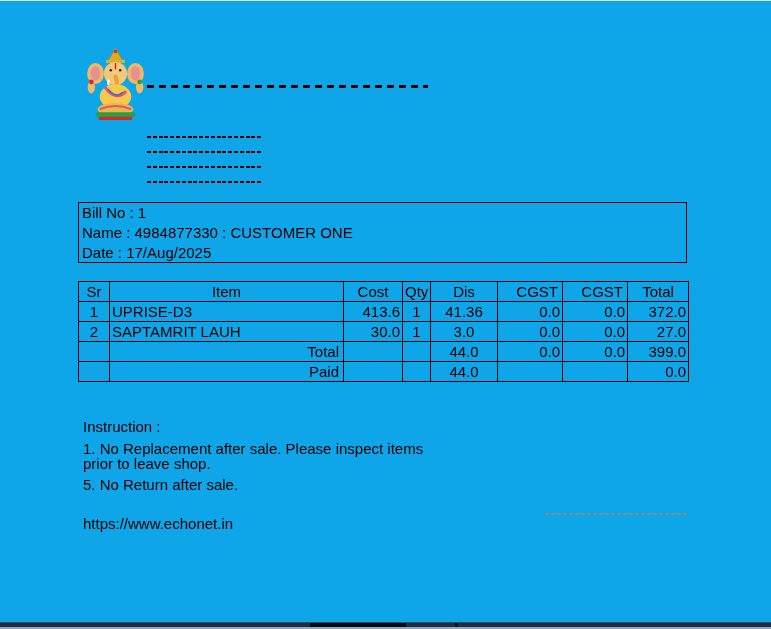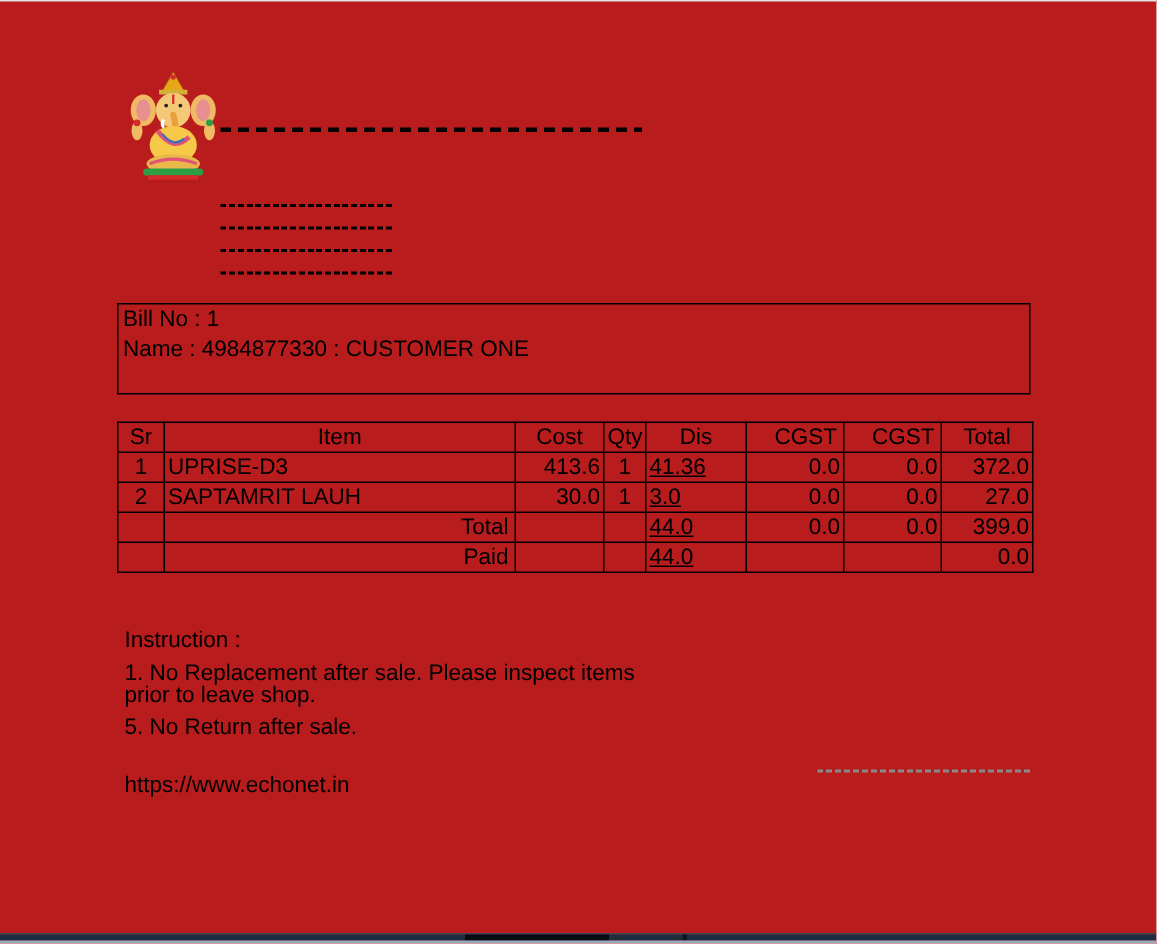--- a/index.html
+++ b/index.html
@@ -1,19 +1,19 @@
 <!DOCTYPE html>
 <html><head>
 <meta charset="utf-8">
 <style>
   html,body{margin:0;padding:0;background:#fff;}
   .page{
     position:relative;
     width:771px;height:629px;
-    background:#b91c1c;
+    background:#0ea5e9;
     font-family:"Liberation Sans", sans-serif;
     color:#000;
     overflow:hidden;
   }
   .top-border{position:absolute;left:0;top:0;width:771px;height:1px;background:#e3e3e3;}
 
   
   .logo{position:absolute;left:84px;top:47px;width:63px;height:74px;}
 
   
@@ -44,21 +44,21 @@
     font-size:15px;font-weight:normal;line-height:19px;
     overflow:hidden;white-space:nowrap;
   }
   table.items th{text-align:center;margin-left:32px;}
   table.items th:nth-child(6),table.items th:nth-child(7){text-align:right;padding-right:4px;}
   td.c-sr{text-align:center;}
   td.c-item{text-align:left;padding-left:4px;}
   td.c-item.sum-label{text-align:right;padding-right:4px;}
   td.c-cost{text-align:right;padding-right:4px;}
   td.c-qty{text-align:center;}
-  td.c-dis{text-decoration:underline;}
+  td.c-dis{text-align:center;}
   td.c-cgst,td.c-sgst,td.c-total{text-align:right;padding-right:4px;}
 
   
   .instr{position:absolute;left:83px;font-size:15px;line-height:15px;white-space:nowrap;}
   .i-title{top:419px;}
   .i-l1{top:441px;}
   .i-l2{top:456px;}
   .i-l3{top:477px;}
 
   
@@ -120,20 +120,21 @@
 
   <div class="shop-line"></div>
   <div class="addr-line a1"></div>
   <div class="addr-line a2"></div>
   <div class="addr-line a3"></div>
   <div class="addr-line a4"></div>
 
   <div class="bill-box">
     <div>Bill No : 1</div>
     <div>Name : 4984877330 : CUSTOMER ONE</div>
+    <div>Date : 17/Aug/2025</div>
   </div>
 
   <table class="items">
     <colgroup>
       <col style="width:31px">
         <col style="width:234px">
         <col style="width:59px">
         <col style="width:28px">
       <col style="width:67px">
         <col style="width:65px">

